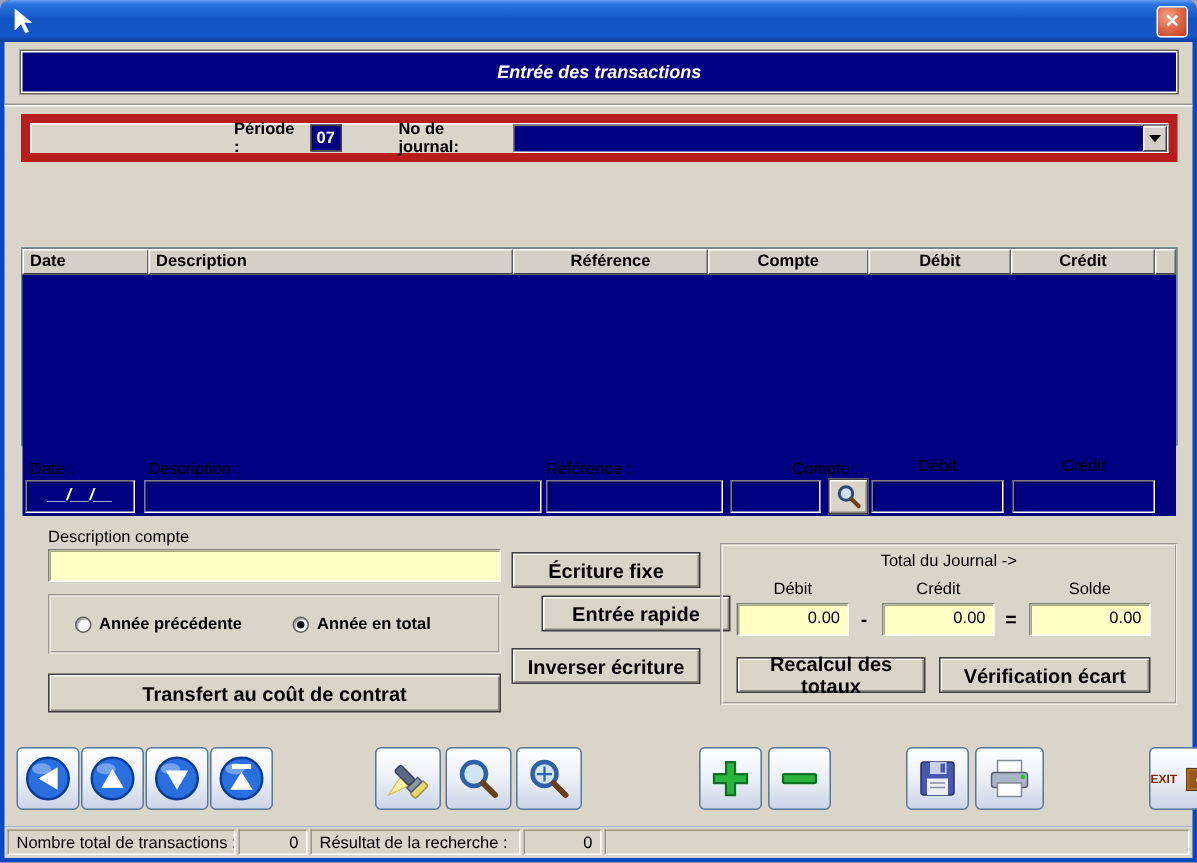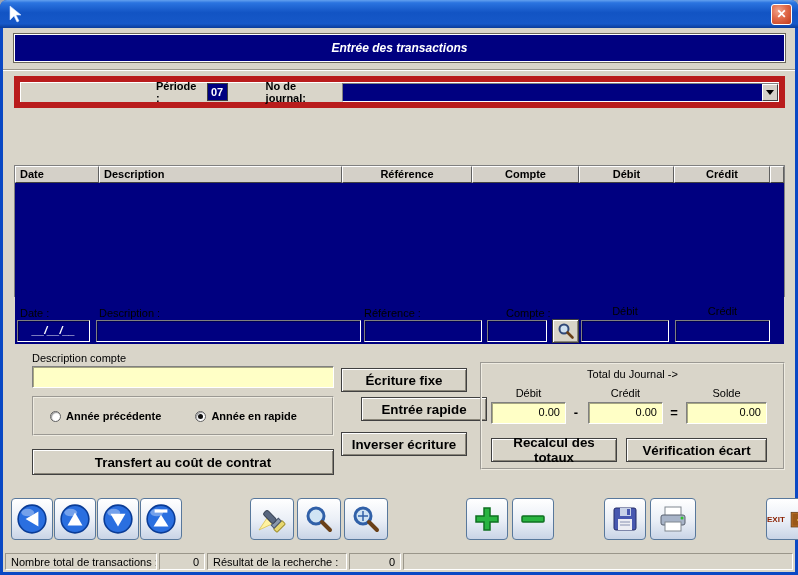--- a/index.html
+++ b/index.html
@@ -59,21 +59,21 @@
   .th.num { text-align:center; }
   .c1{width:84px} .c2{width:243px} .c3{width:130px} .c4{width:107px} .c5{width:95px} .c6{width:96px}
   .cf{flex:1}
   .tbody { height:161px; background:#000080; }
 
   
   .flabel { position:absolute; font-size:11px; }
   #lab-date   {left:17px;  top:279px;}
   #lab-desc   {left:96px;  top:279px;}
   #lab-ref    {left:361px; top:279px;}
-  #lab-compte {left:503px; top:279px;}
+  #lab-compte {left:525px; top:279px;}
   #lab-debit  {left:578px; top:277px; width:88px; text-align:center;}
   #lab-credit {left:672px; top:277px; width:95px; text-align:center;}
 
   .sunken { border:1px solid; border-color:#808080 #ffffff #ffffff #808080;
     box-shadow:inset 1px 1px 0 rgba(0,0,0,0.35); }
   .navy-field { background:#000080; color:#ffffff; }
   .yellow-field { background:#ffffc6; }
   .efield { position:absolute; top:292px; height:22px; padding:3px 4px; overflow:hidden; }
   #f-date   {left:14px;  width:73px; text-align:center; font-style:italic; font-weight:bold;}
   #f-desc   {left:93px;  width:265px;}
@@ -218,21 +218,21 @@
     <span class="flabel" id="lab-desc-compte">Description compte</span>
     <div class="sunken yellow-field" id="f-desc-compte"></div>
 
     <div class="groove" id="radio-box">
       <div class="radio-item" id="radio-prev">
         <span class="radio-circle"></span>
         <span>Année précédente</span>
       </div>
       <div class="radio-item selected" id="radio-curr">
         <span class="radio-circle"></span>
-        <span>Année en rapide</span>
+        <span>Année en total</span>
       </div>
     </div>
 
     <button class="btn" id="btn-transfer">Transfert au coût de contrat</button>
 
     <button class="btn midbtn" id="btn-fixe">Écriture fixe</button>
     <button class="btn midbtn" id="btn-rapide">Entrée rapide</button>
     <button class="btn midbtn" id="btn-inverser">Inverser écriture</button>
 
     <div class="groove" id="totals">

